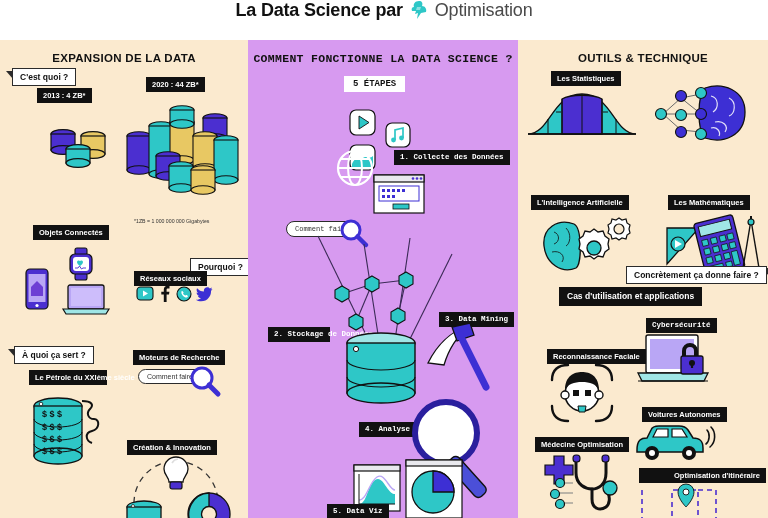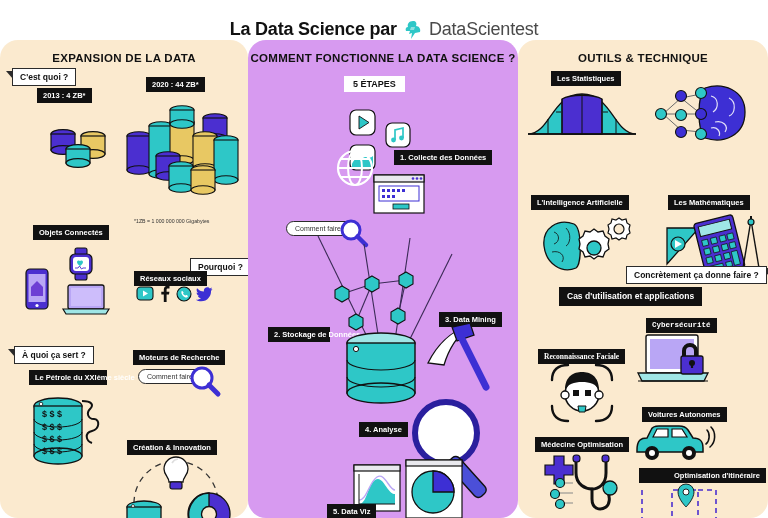--- a/index.html
+++ b/index.html
@@ -5,32 +5,32 @@
   * { box-sizing: border-box; margin: 0; padding: 0; }
   body {
     width: 768px; height: 518px;
     background: #ffffff;
     font-family: "Liberation Sans", sans-serif;
     overflow: hidden;
     position: relative;
   }
   .header {
     height: 40px;
-    display: flex; align-items: flex-end; justify-content: center;
+    display: flex; align-items: flex-start; justify-content: center;
     gap: 7px;
     background: #ffffff;
   }
   .header-title { font-size: 18px; font-weight: bold; color: #111; letter-spacing: -0.2px; }
   .brand-name { font-size: 18px; color: #4a4a4a; letter-spacing: -0.2px; }
   .brand-logo { width: 18px; height: 20px; display: block; }
 
   .columns { display: flex; height: 478px; width: 768px; }
-  .col { position: relative; height: 478px; overflow: hidden; border-radius: 18px; }
+  .col { position: relative; height: 478px; overflow: hidden; }
   .col-left  { width: 248px; background: #fbeacf; }
-  .col-mid   { width: 270px; background: #d79af0; }
+  .col-mid   { width: 270px; background: #d79af0; font-family: Liberation Mono, monospace; }
   .col-right { width: 250px; background: #fbeacf; }
 
   .col-title {
     position: absolute; left: 0; right: 0; top: 12px;
     text-align: center; font-size: 11.5px; font-weight: bold;
     color: #111; letter-spacing: 0.3px;
   }
 
   
   .chip {
@@ -81,21 +81,21 @@
 <body>
 
 <div class="header">
   <span class="header-title">La Data Science par</span>
   <span class="brand-logo">
     <svg width="18" height="20" viewBox="0 0 18 20">
       <path d="M9 1 C5 1 3 4 4 7 C2 7 1 9 2 11 L6 11 L5 14 L8 13 L7 19 L11 13 L16 12 C17 9 15 6 12 6 C13 3 12 1 9 1 Z" fill="#2ec7c7"></path>
       <path d="M7 7 L11 7 L10 10 L6 10 Z" fill="#ffffff" opacity="0.45"></path>
     </svg>
   </span>
-  <span class="brand-name">DataScientest</span>
+  <span class="brand-name">Optimisation</span>
 </div>
 
 <div class="columns">
 
   <div class="col col-left">
     <div class="col-title">EXPANSION DE LA DATA</div>
 
     <div class="bubble tail-l" style="left:12px; top:28px;">C'est quoi ?</div>
 
     <div class="chip" style="left:37px; top:48px;">2013 : 4 ZB*</div>
@@ -570,21 +570,21 @@
         <rect x="16" y="8" width="44" height="30" fill="#b9a6f5"></rect>
         <path d="M4 42 h70 l-4 8 h-62 z" fill="#9fe6e6" stroke="#111" stroke-width="1.3"></path>
         <path d="M4 50 h70" stroke="#111" stroke-width="1.2"></path>
         <path d="M48 20 a8 8 0 0 1 16 0 v6 h-4 v-6 a4 4 0 0 0 -8 0 v6 h-4 z" fill="#111"></path>
         <rect x="47" y="25" width="22" height="18" rx="2" fill="#4b2fd0" stroke="#111" stroke-width="1.3"></rect>
         <circle cx="58" cy="32" r="3" fill="#111"></circle>
         <path d="M58 32 v5" stroke="#111" stroke-width="2.2"></path>
       </svg>
     </span>
 
-    <div class="chip" style="left:20px; top:309px;font-family:Liberation Serif, serif;">Reconnaissance Faciale</div>
+    <div class="chip" style="left:29px; top:309px;">Reconnaissance Faciale</div>
 
     <span class="icon" style="left:30px; top:322px;">
       <svg width="68" height="62" viewBox="0 0 68 62">
         <g stroke="#111" stroke-width="2.4" fill="none" stroke-linecap="round">
           <path d="M4 18 C4 8 10 3 20 3"></path>
             <path d="M64 18 C64 8 58 3 48 3"></path>
           <path d="M4 44 C4 54 10 59 20 59"></path>
             <path d="M64 44 C64 54 58 59 48 59"></path>
         </g>
         <circle cx="34" cy="32" r="17" fill="#fff" stroke="#111" stroke-width="1.6"></circle>

